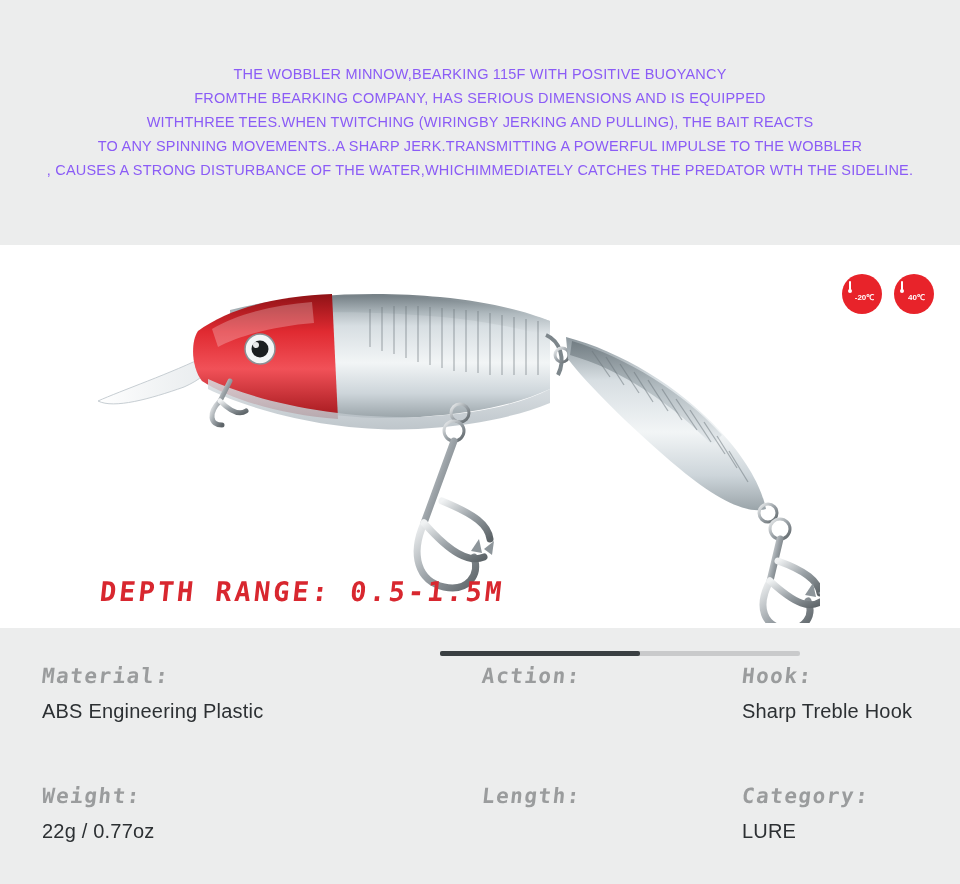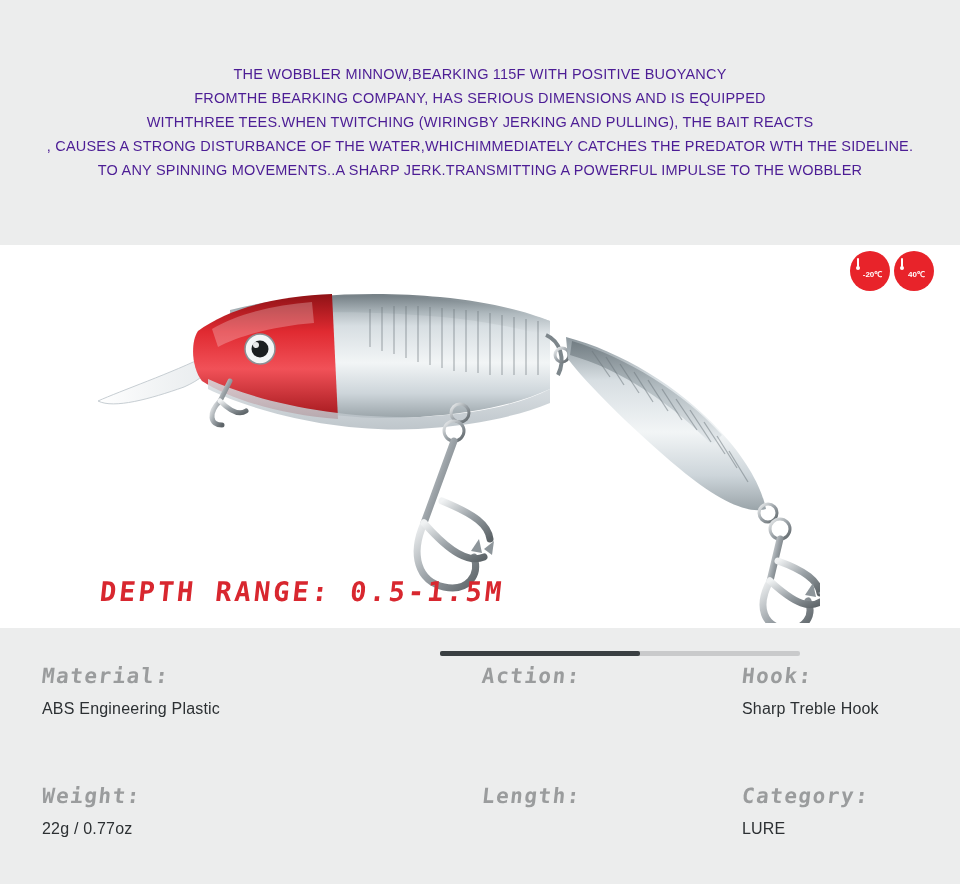--- a/index.html
+++ b/index.html
@@ -25,44 +25,44 @@
     position: absolute;
     left: 0; top: 0;
     width: 960px;
     height: 245px;
     background: #eceded;
     box-sizing: border-box;
     padding: 62px 22px 0 22px;
   }
   .desc-line {
     text-align: center;
-    color: #4c1d95;
+    color: #8b5cf6;
     font-size: 14.5px;
     letter-spacing: 0.2px;
     line-height: 24px;
     white-space: nowrap;
   }
 
   
   .product-area {
     position: absolute;
     left: 0; top: 245px;
     width: 960px;
     height: 383px;
     background: #ffffff;
     overflow: hidden;
   }
 
   
   .temp-badges {
     position: absolute;
     right: 26px;
-    top: 6px;
+    top: 29px;
     display: flex;
-    gap: 4px;
+    gap: 12px;
   }
   .temp-badge {
     width: 40px;
     height: 40px;
     border-radius: 50%;
     background: #e8232a;
     color: #ffffff;
     display: flex;
     flex-direction: column;
     align-items: center;
@@ -165,35 +165,35 @@
     color: #9a9c9d;
     font-size: 21px;
     font-weight: bold;
     letter-spacing: 1.5px;
     font-family: "DejaVu Sans Mono", monospace;
     transform: skewX(-6deg);
     margin-bottom: 12px;
   }
   .spec-value {
     color: #2c3033;
-    font-size: 16px;
+    font-size: 20px;
     letter-spacing: 0.2px;
   }
 </style>
 </head>
 <body>
 
 <div class="page">
 
   <div class="desc-block">
     <div class="desc-line">THE WOBBLER MINNOW,BEARKING 115F WITH POSITIVE BUOYANCY</div>
     <div class="desc-line">FROMTHE BEARKING COMPANY, HAS SERIOUS DIMENSIONS AND IS EQUIPPED</div>
     <div class="desc-line">WITHTHREE TEES.WHEN TWITCHING (WIRINGBY JERKING AND PULLING), THE BAIT REACTS</div>
+    <div class="desc-line">TO ANY SPINNING MOVEMENTS..A SHARP JERK.TRANSMITTING A POWERFUL IMPULSE TO THE WOBBLER</div>
     <div class="desc-line">, CAUSES A STRONG DISTURBANCE OF THE WATER,WHICHIMMEDIATELY CATCHES THE PREDATOR WTH THE SIDELINE.</div>
-    <div class="desc-line">TO ANY SPINNING MOVEMENTS..A SHARP JERK.TRANSMITTING A POWERFUL IMPULSE TO THE WOBBLER</div>
   </div>
 
   <div class="product-area">
 
     <div class="temp-badges">
       <div class="temp-badge">
         <span class="thermo"></span>
         <span class="temp-text">-20℃</span>
       </div>
       <div class="temp-badge">

